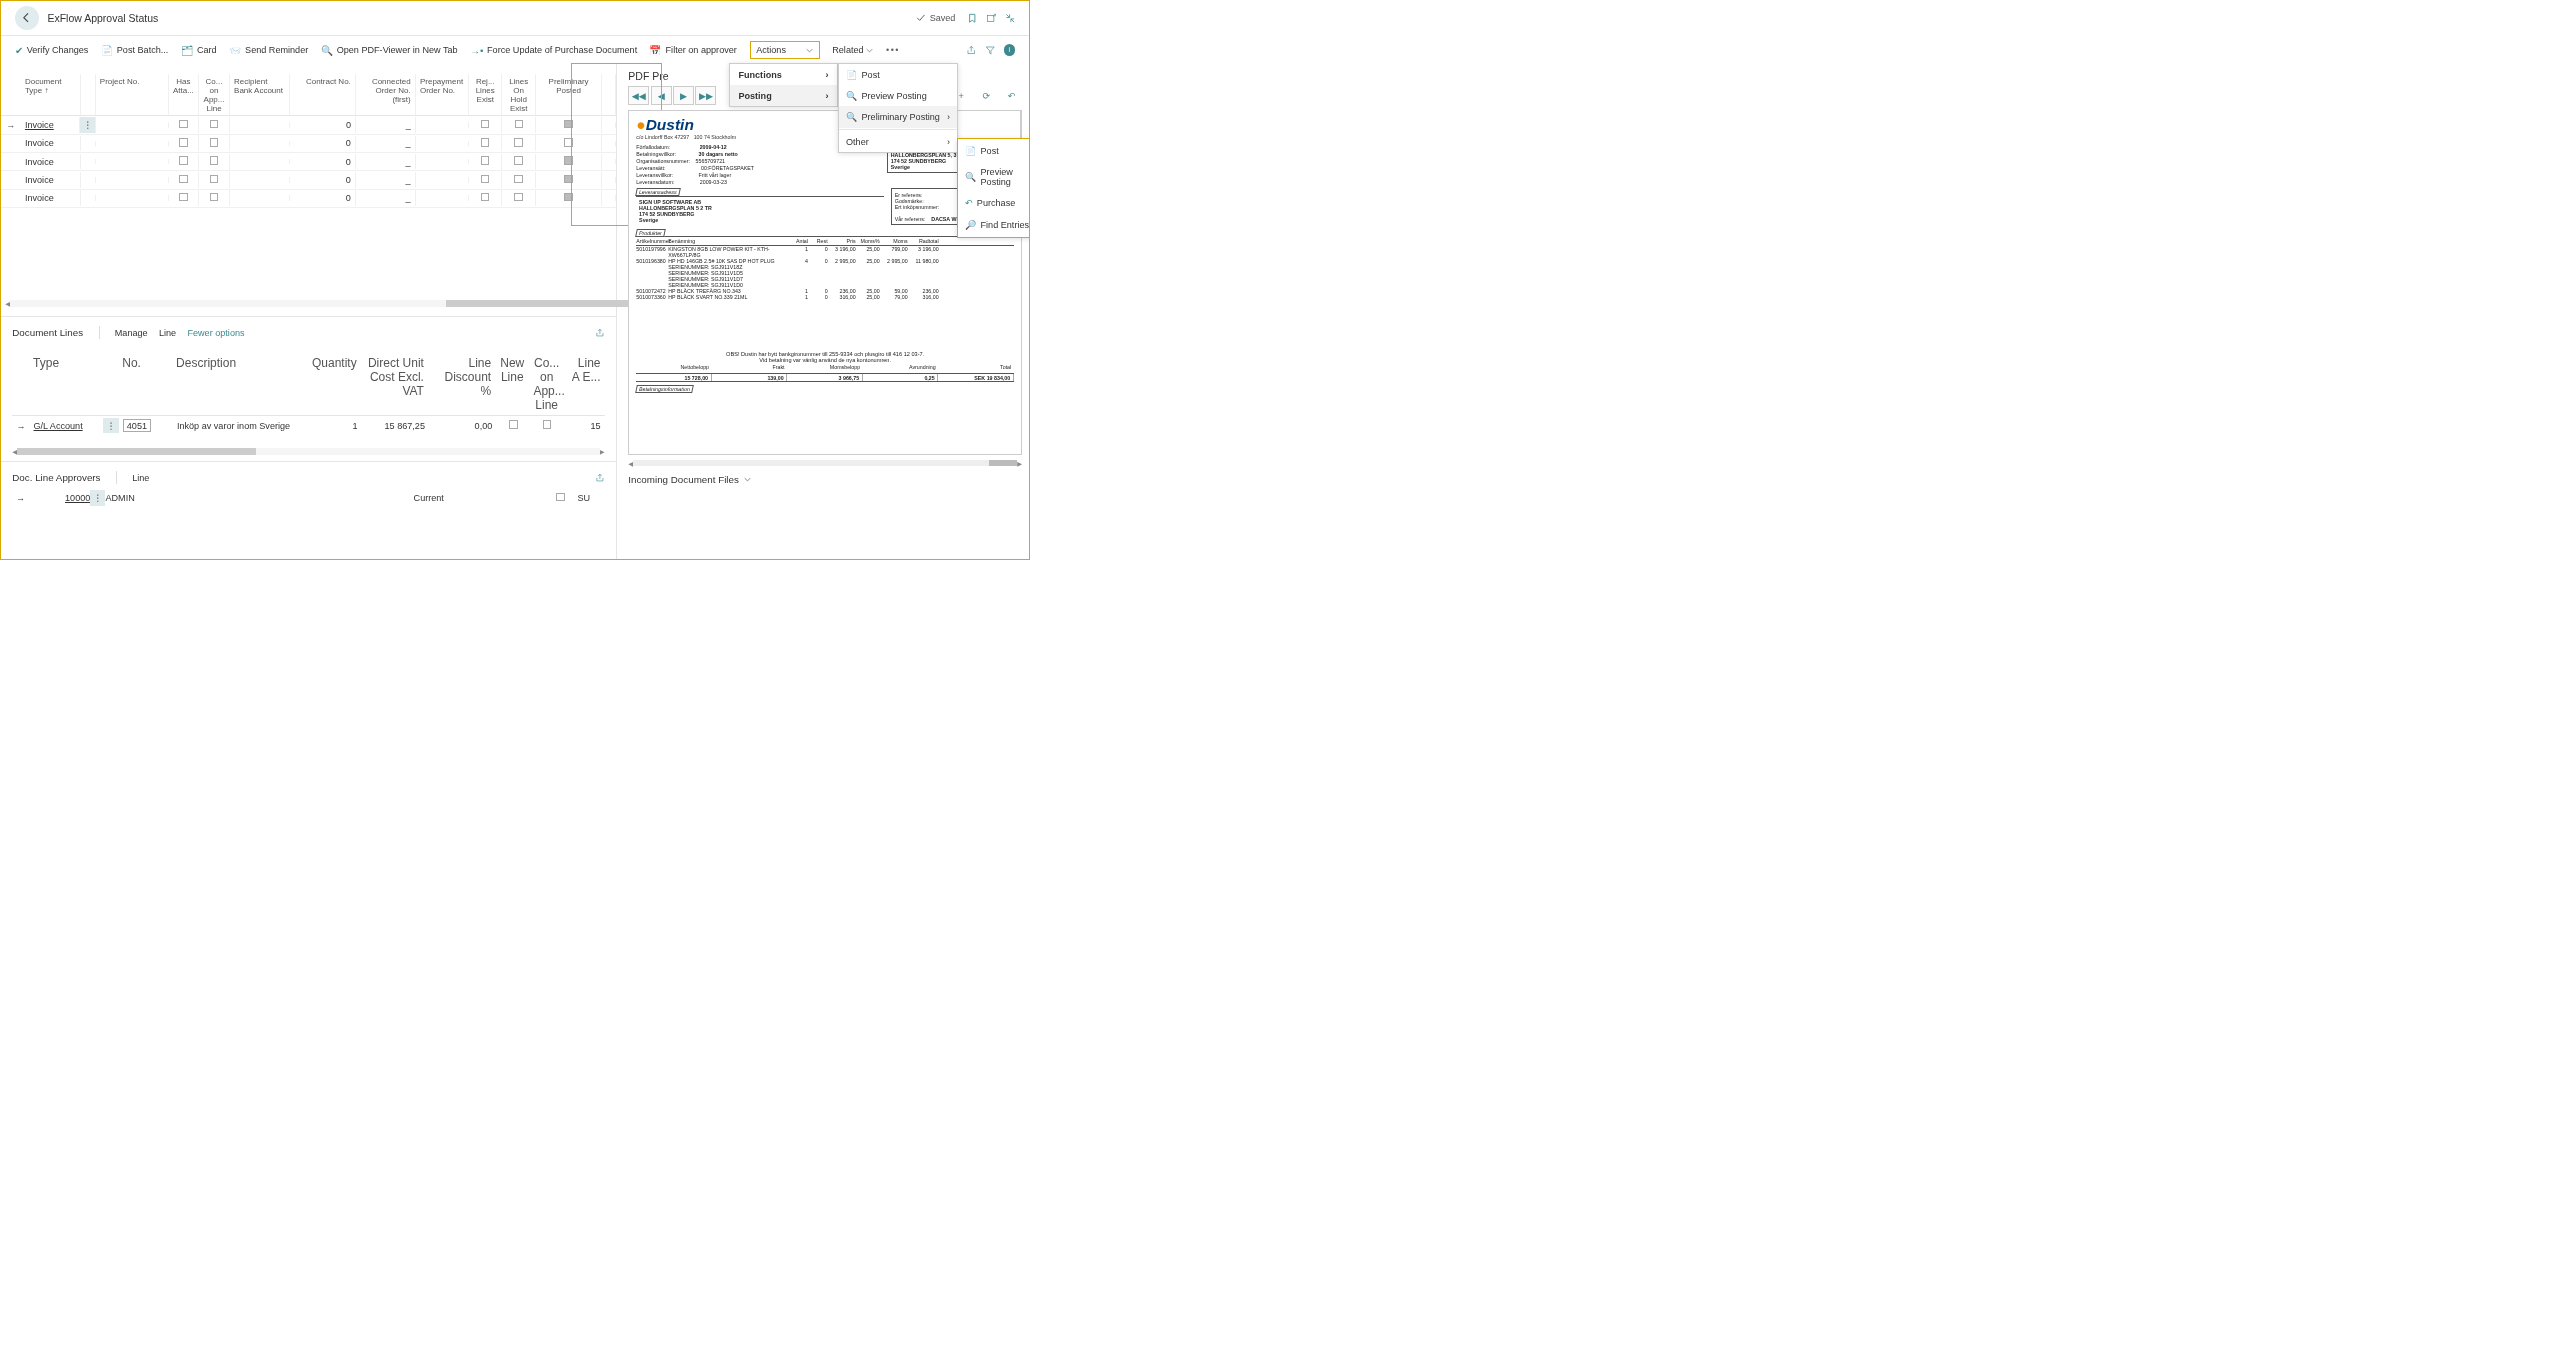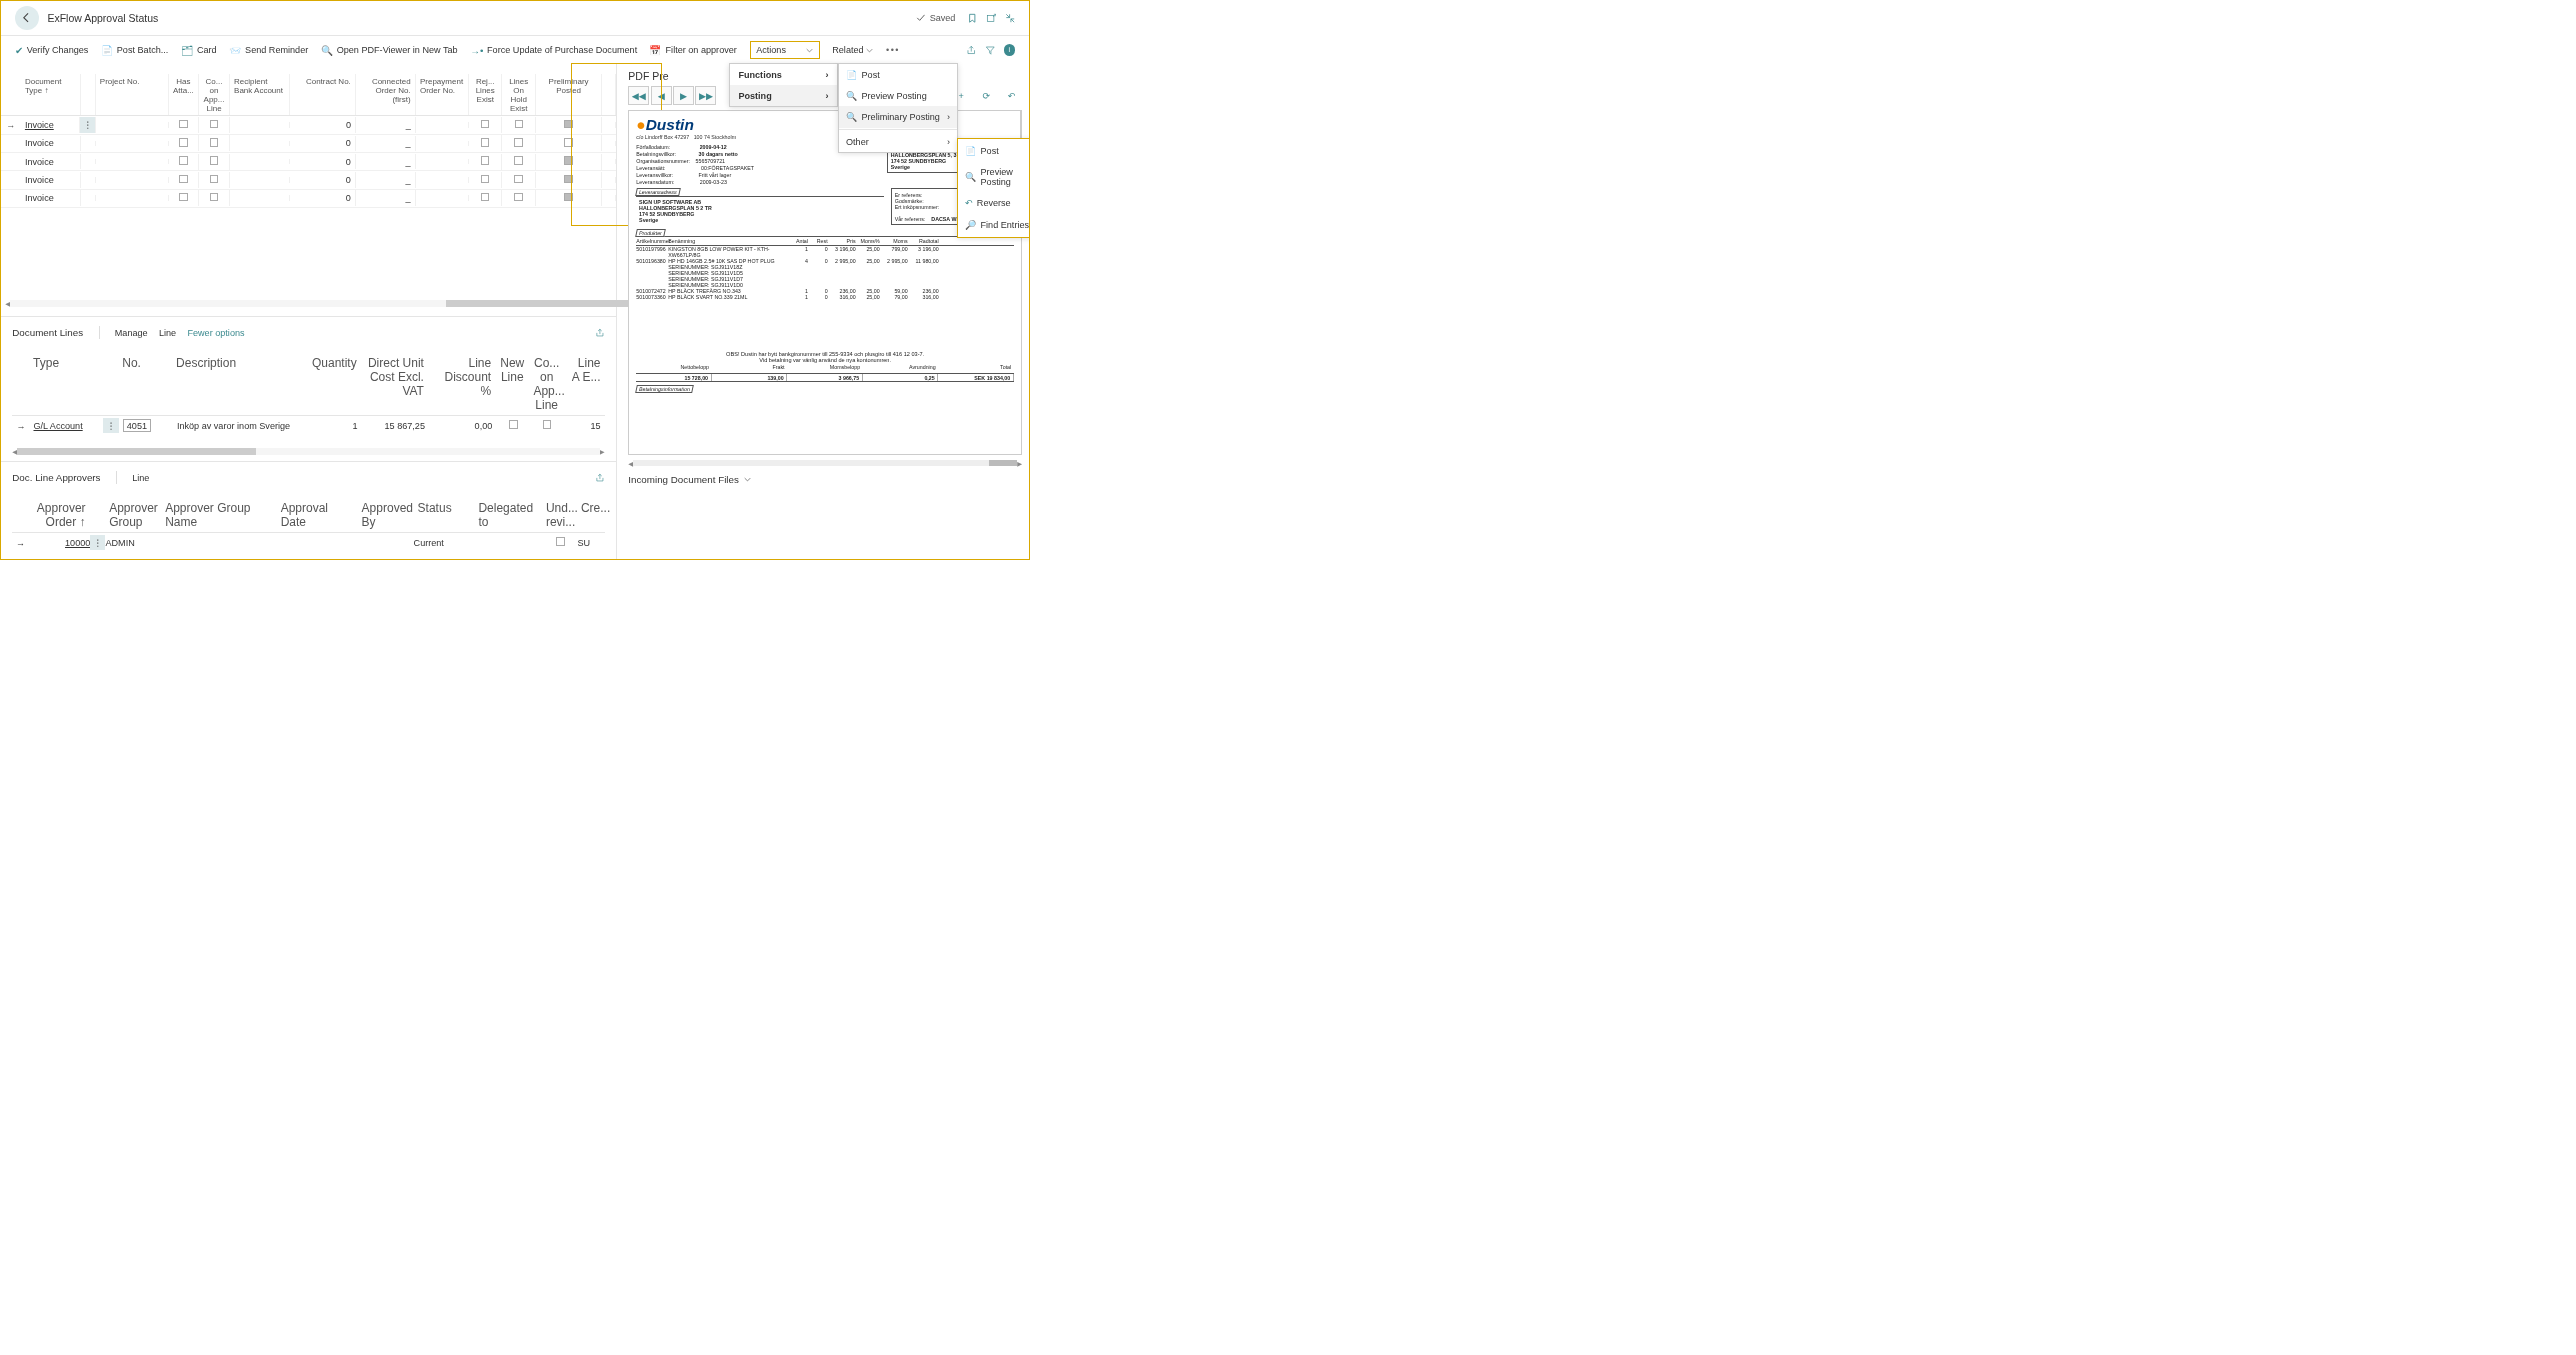--- a/index.html
+++ b/index.html
@@ -335,21 +335,21 @@
   <div class="s2-item">
       <span style="color:#3c8a8f">📄</span>
       <span>Post</span>
     </div>
   <div class="s2-item">
       <span style="color:#3c8a8f">🔍</span>
       <span>Preview Posting</span>
     </div>
   <div class="s2-item">
       <span style="color:#3c8a8f">↶</span>
-      <span>Reverse</span>
+      <span>Purchase</span>
     </div>
   <div class="s2-item">
       <span style="color:#3c8a8f">🔎</span>
       <span>Find Entries</span>
     </div>
 </div>
 
 <div class="main">
   <div class="left-panel">
 
@@ -514,33 +514,20 @@
       <div class="dl-head">
         <span class="dl-title">Doc. Line Approvers</span>
         <span class="dl-sep"></span>
         <span class="dl-action">Line</span>
         <span class="dl-share">
             <svg width="9.8" height="9.8" viewBox="0 0 16 16">
               <path d="M3 8 V13 H13 V8 M8 2 V10 M5 5 L8 2 L11 5" stroke="#3c8a8f" fill="none"></path>
             </svg>
           </span>
       </div>
-      <div class="dl-grid-head">
-        <div class="c a-arrow"></div>
-        <div class="c a-ord" style="text-decoration:none">Approver Order ↑</div>
-        <div class="c" style="width:15.5px;"></div>
-        <div class="c a-grp">Approver Group</div>
-        <div class="c a-name">Approver Group Name</div>
-        <div class="c a-date">Approval Date</div>
-        <div class="c a-by">Approved By</div>
-        <div class="c a-status">Status</div>
-        <div class="c a-del">Delegated to</div>
-        <div class="c a-und">Und... revi...</div>
-        <div class="c a-cre">Cre...</div>
-      </div>
       <div class="ap-row">
         <div class="c a-arrow">→</div>
         <div class="c a-ord">10000</div>
         <div class="c a-more">⋮</div>
         <div class="c a-grp">ADMIN</div>
         <div class="c a-name"></div>
         <div class="c a-date"></div>
         <div class="c a-by"></div>
         <div class="c a-status">Current</div>
         <div class="c a-del"></div>

